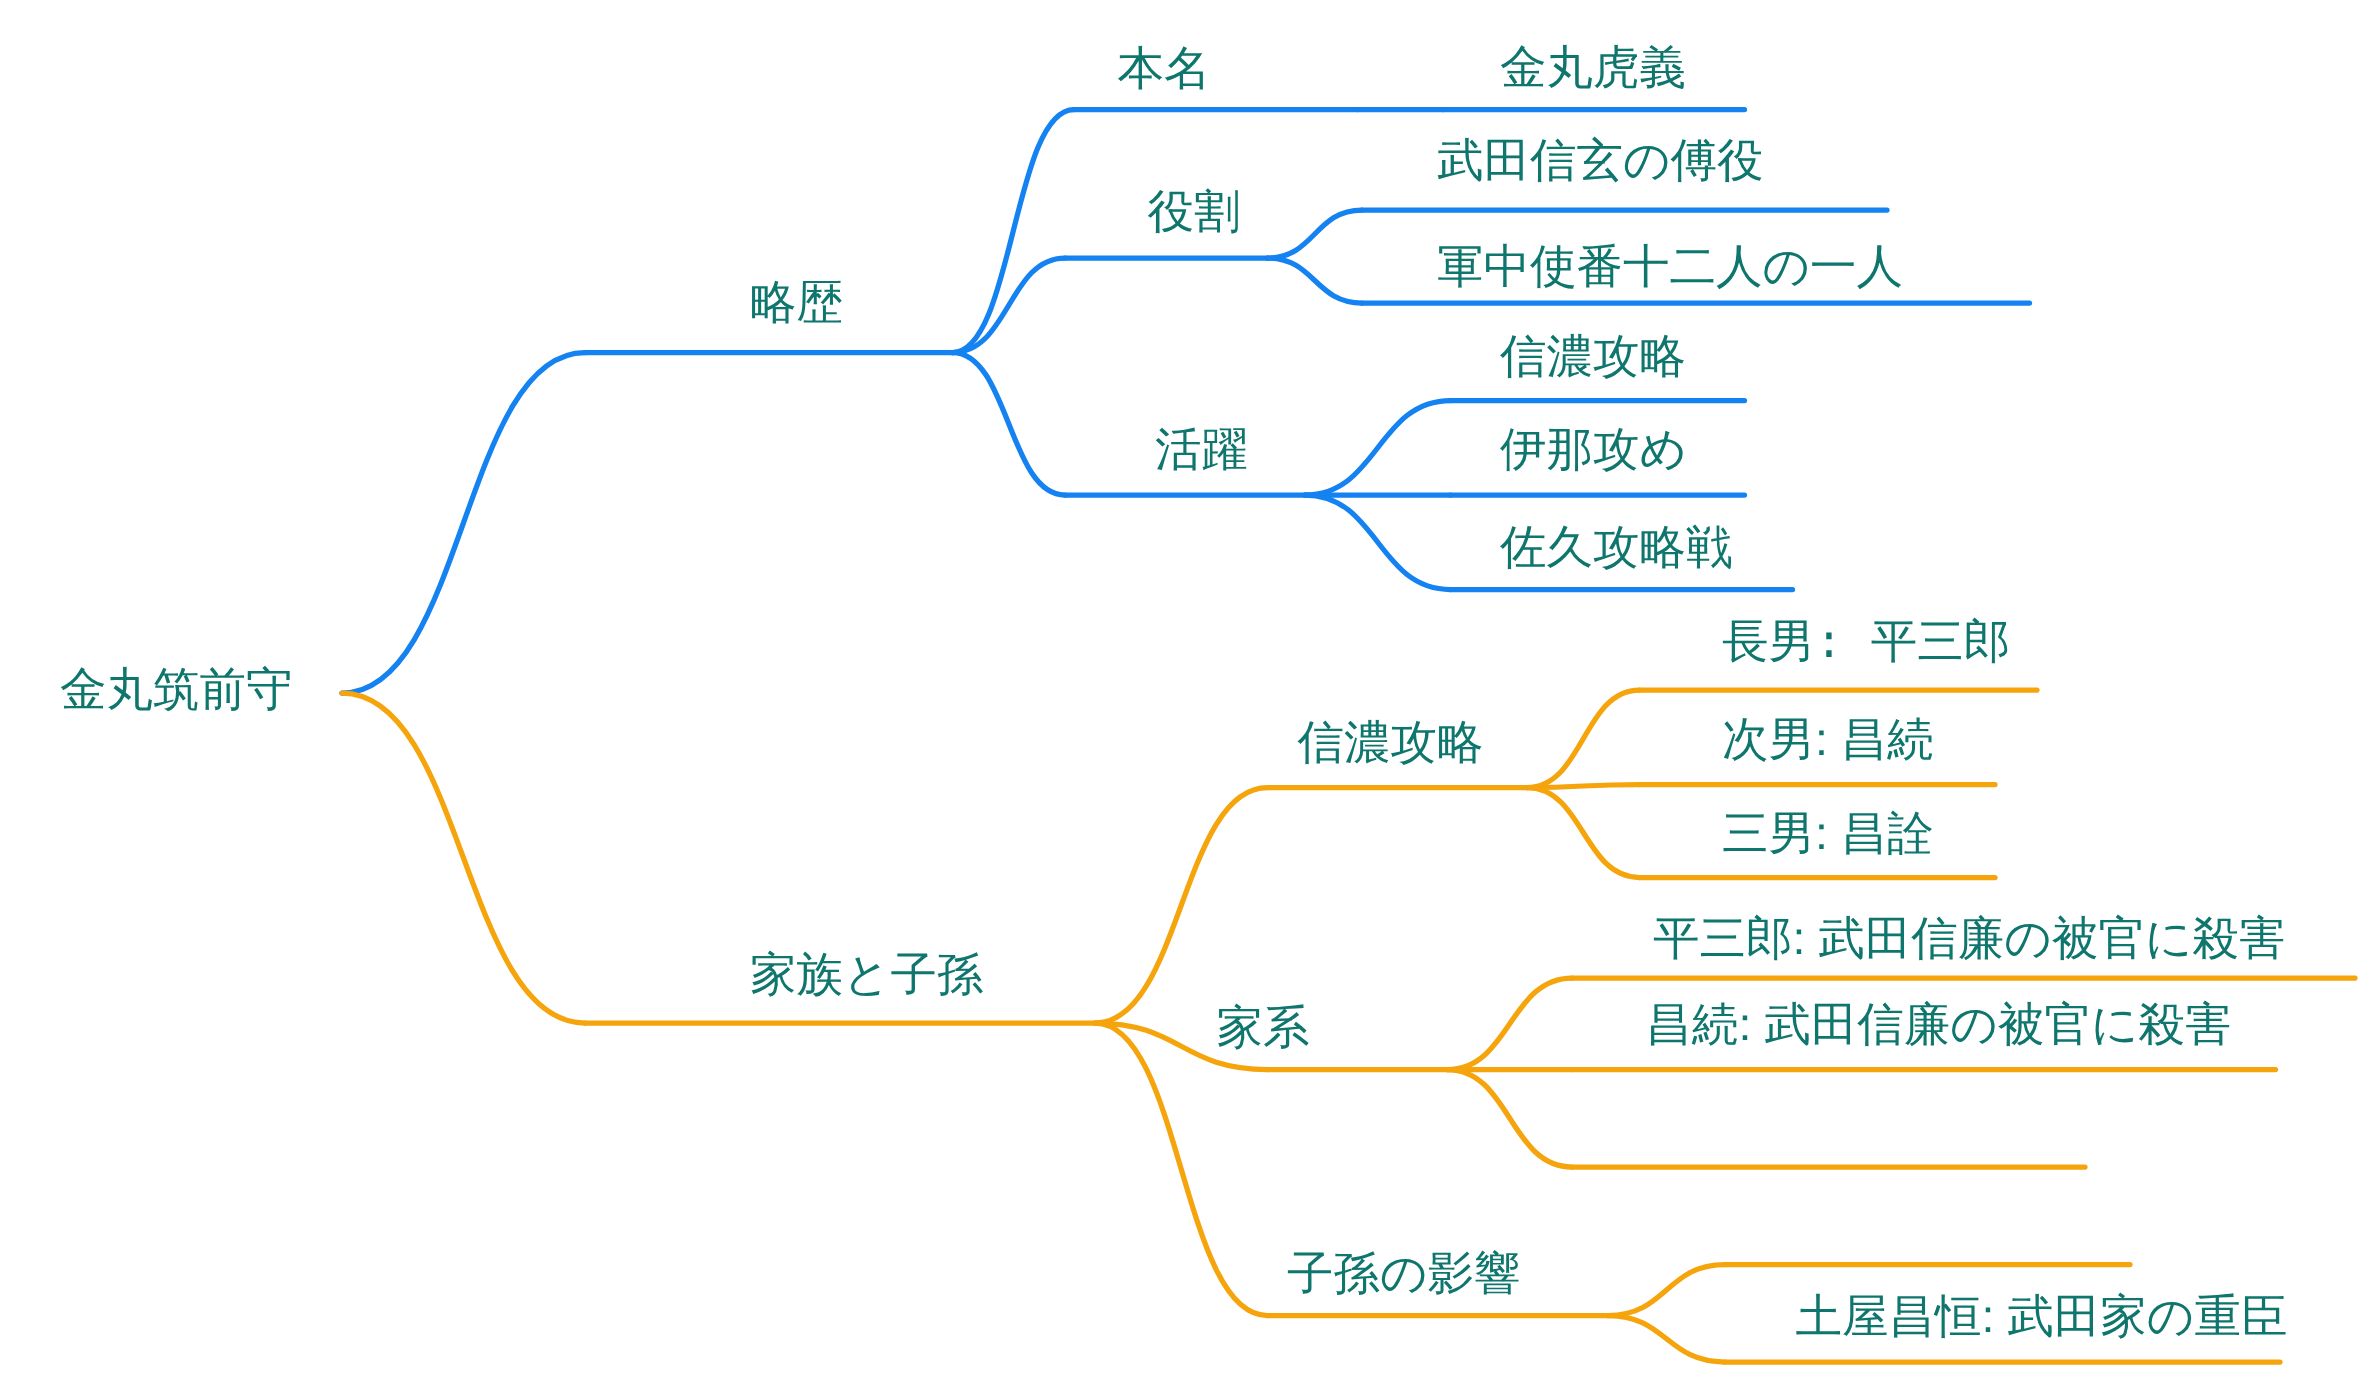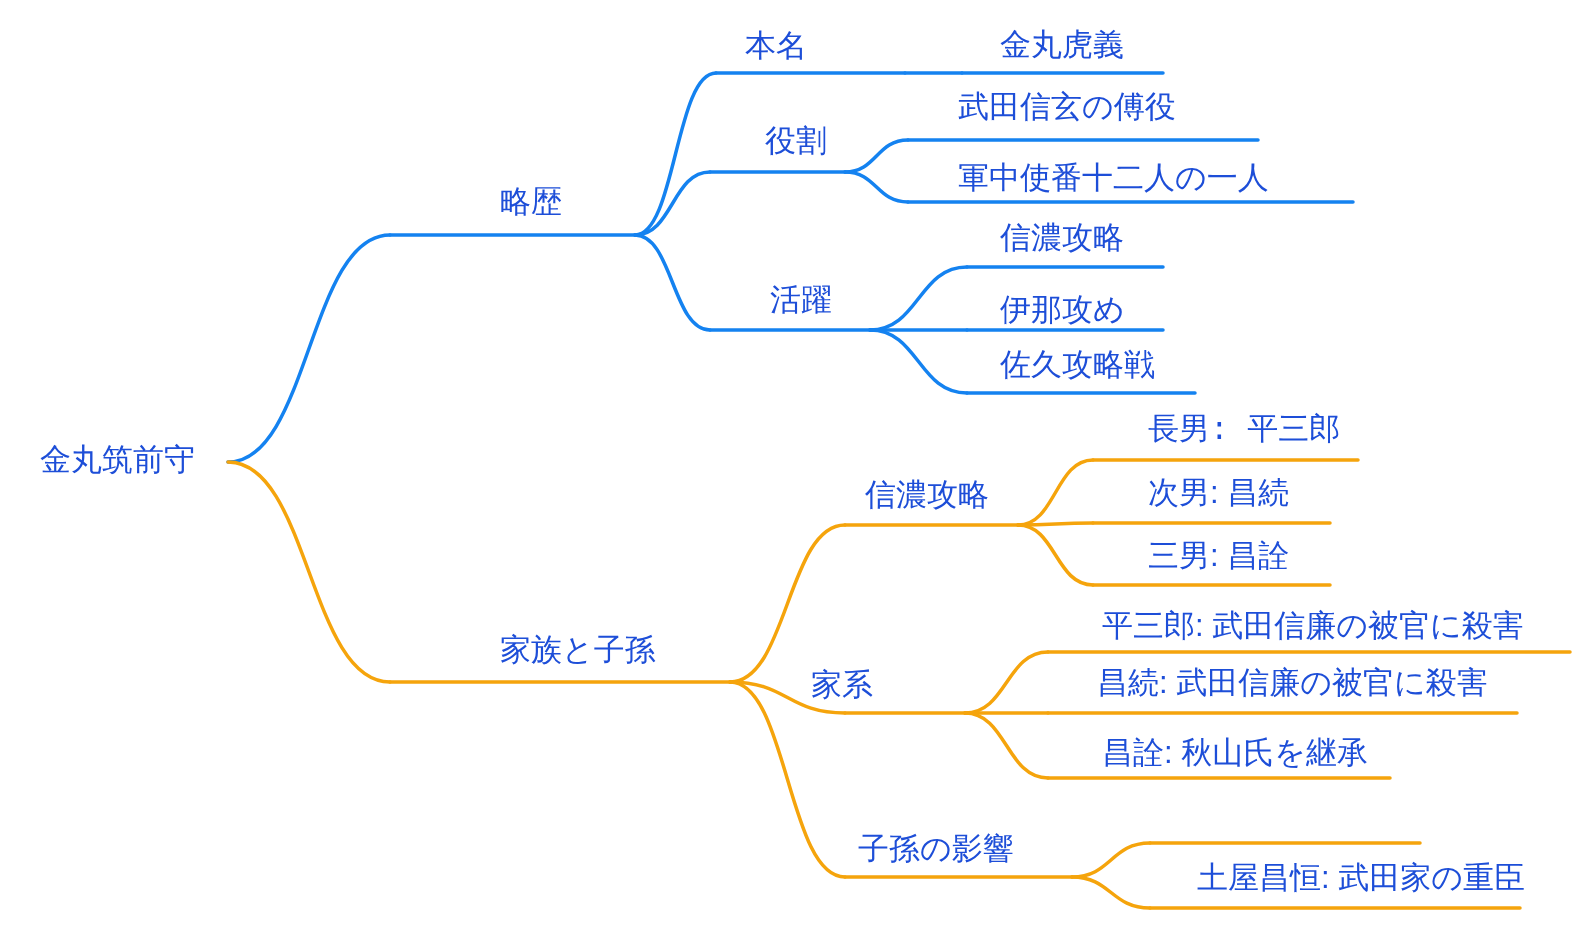--- a/index.html
+++ b/index.html
@@ -27,21 +27,21 @@
     left: 0;
     top: 0;
     width: 1584px;
     height: 928px;
   }
   .node-label {
     position: absolute;
     font-size: 31px;
     line-height: 1.08;
     white-space: nowrap;
-    color: #1d4ed8;
+    color: #0f766e;
     cursor: pointer;
     user-select: none;
   }
   .mm-path {
     fill: none;
     stroke-width: 3.5px;
     stroke-linecap: round;
   }
 </style>
 </head>
@@ -97,27 +97,26 @@
   <div id="labels-layer">
       <div class="node-label" style="left: 40px; top: 443px;">金丸筑前守</div>
       <div class="node-label" style="left: 500px; top: 185px;">略歴</div>
       <div class="node-label" style="left: 745px; top: 29px;">本名</div>
       <div class="node-label" style="left: 1000px; top: 28px;">金丸虎義</div>
       <div class="node-label" style="left: 765px; top: 124px;">役割</div>
       <div class="node-label" style="left: 958px; top: 90px;">武田信玄の傅役</div>
       <div class="node-label" style="left: 958px; top: 161px;">軍中使番十二人の一人</div>
       <div class="node-label" style="left: 770px; top: 283px;">活躍</div>
       <div class="node-label" style="left: 1000px; top: 221px;">信濃攻略</div>
-      <div class="node-label" style="left: 1000px; top: 283px; margin-top: 10px;">伊那攻め</div>
+      <div class="node-label" style="left: 1000px; top: 283px;">伊那攻め</div>
       <div class="node-label" style="left: 1000px; top: 348px;">佐久攻略戦</div>
       <div class="node-label" style="left: 500px; top: 633px;">家族と子孫</div>
       <div class="node-label" style="left: 865px; top: 478px;">信濃攻略</div>
       <div class="node-label" style="left: 1148px; top: 414px; font-family: Liberation Mono, monospace;">長男: 平三郎</div>
       <div class="node-label" style="left: 1148px; top: 476px;">次男: 昌続</div>
       <div class="node-label" style="left: 1148px; top: 539px;">三男: 昌詮</div>
       <div class="node-label" style="left: 811px; top: 668px;">家系</div>
       <div class="node-label" style="left: 1102px; top: 609px;">平三郎: 武田信廉の被官に殺害</div>
       <div class="node-label" style="left: 1097px; top: 666px;">昌続: 武田信廉の被官に殺害</div>
-      <div class="node-label" style="left: 1102px; top: 736px;">昌詮: 秋山氏を継承</div>
       <div class="node-label" style="left: 858px; top: 832px;">子孫の影響</div>
       <div class="node-label" style="left: 1197px; top: 861px;">土屋昌恒: 武田家の重臣</div>
     </div>
 </div>
 
 </body></html>

